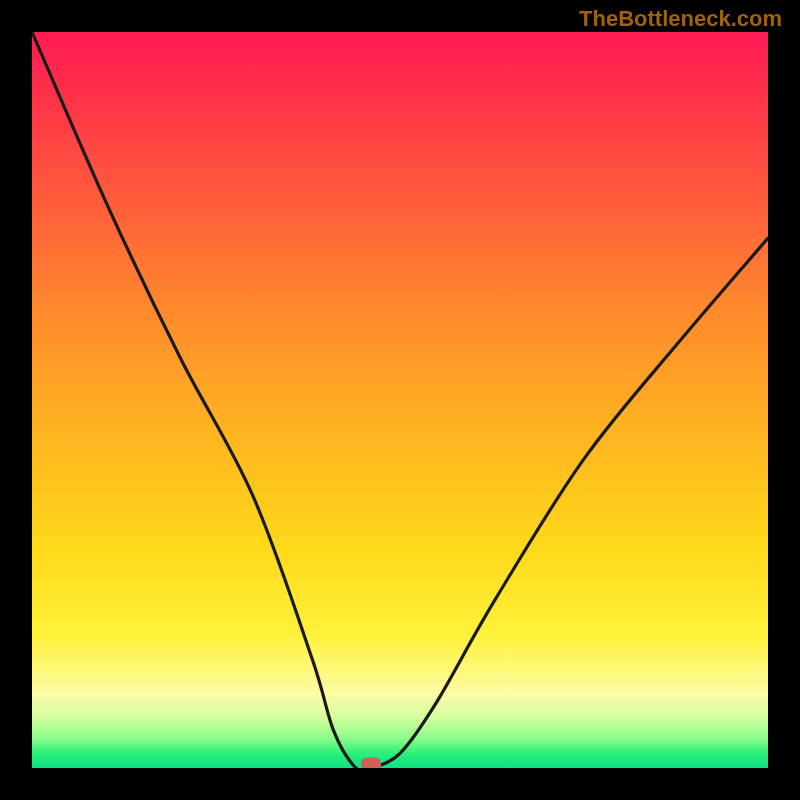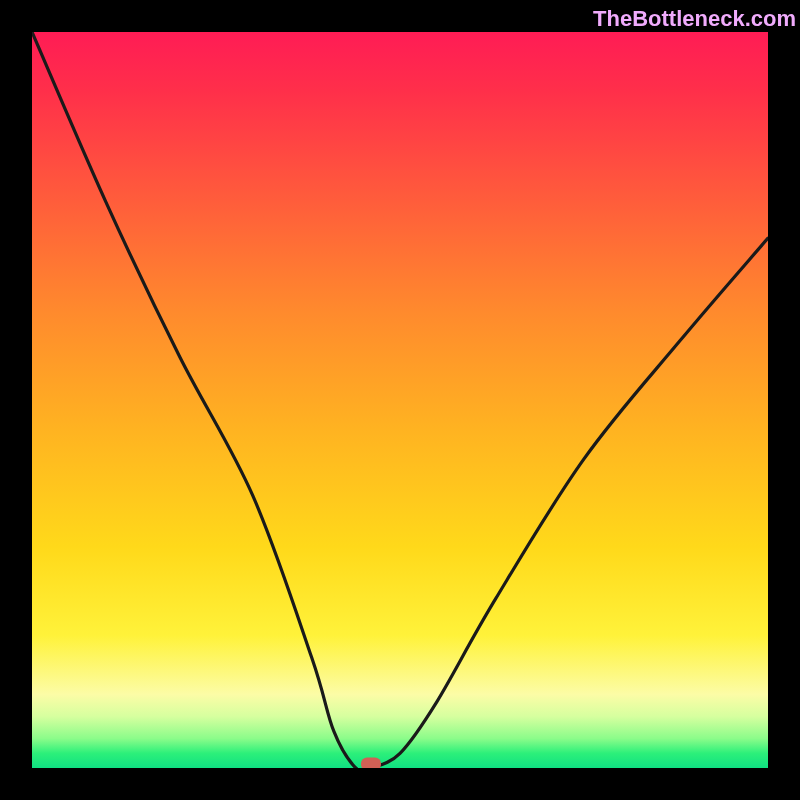--- a/index.html
+++ b/index.html
@@ -54,22 +54,22 @@
     position: absolute;
     width: 20px;
     height: 13px;
     border-radius: 6px;
     background: #d06055;
     transform: translate(-50%, -50%);
   }
   .watermark {
     position: absolute;
     top: 6px;
-    right: 4px;
-    color: #f0abfc;
+    right: 18px;
+    color: #a16207;
     font: 600 22px Arial, Helvetica, sans-serif;
     letter-spacing: 0px;
   }
 </style>
 </head>
 <body>
 
 <div class="plot-wrapper">
 
   <div class="watermark">TheBottleneck.com</div>

